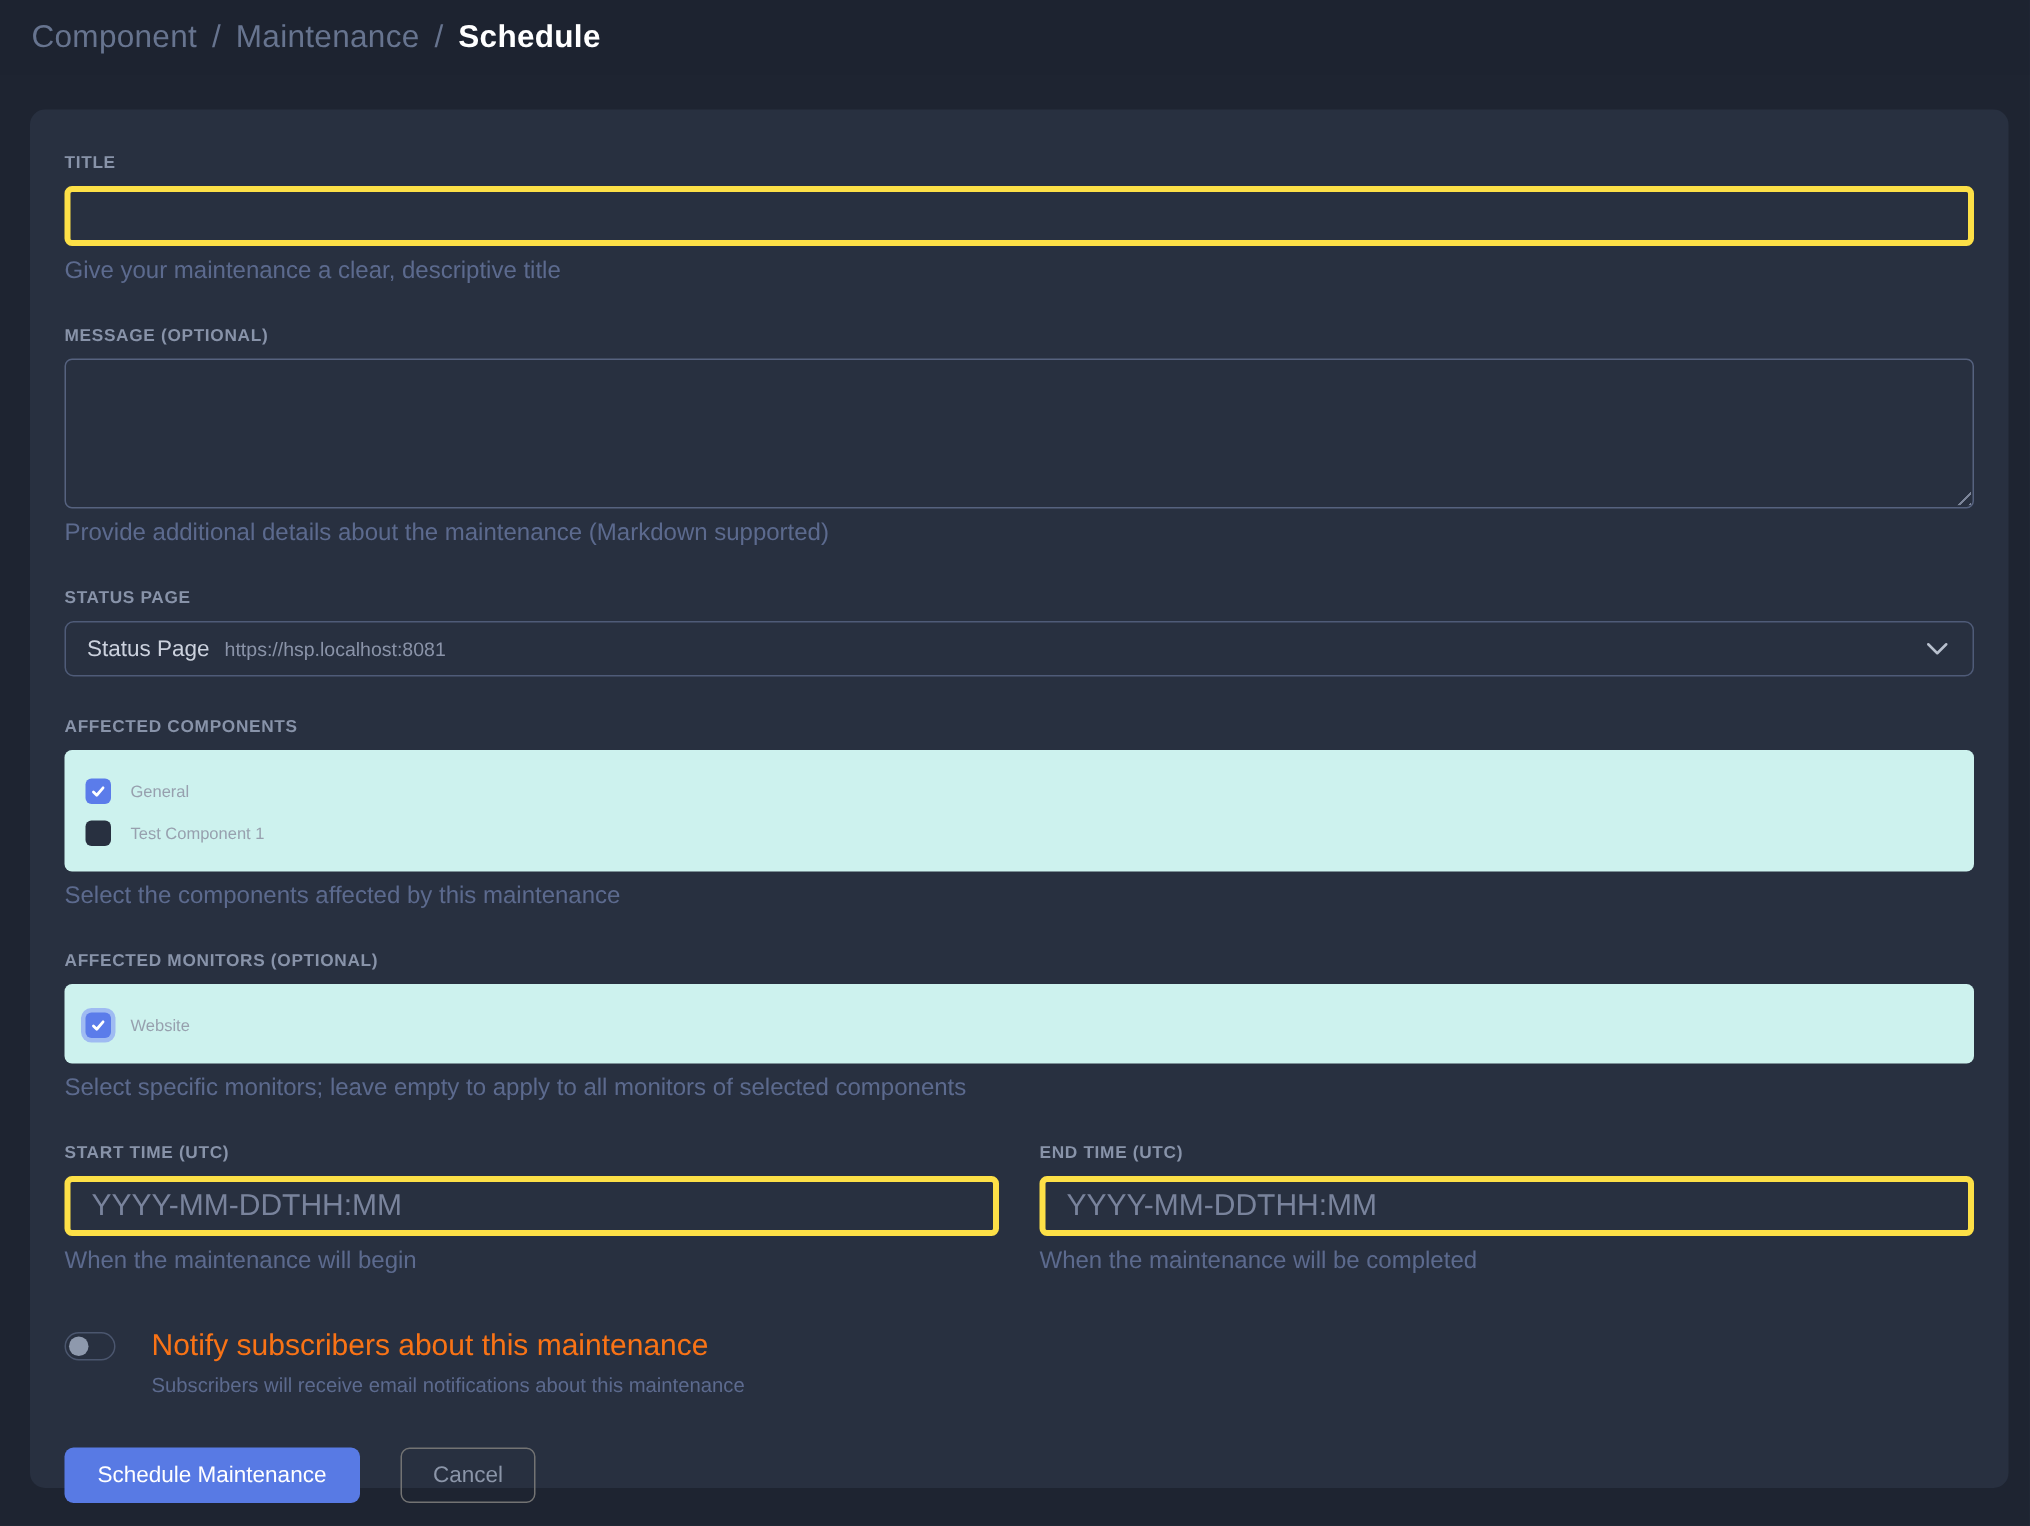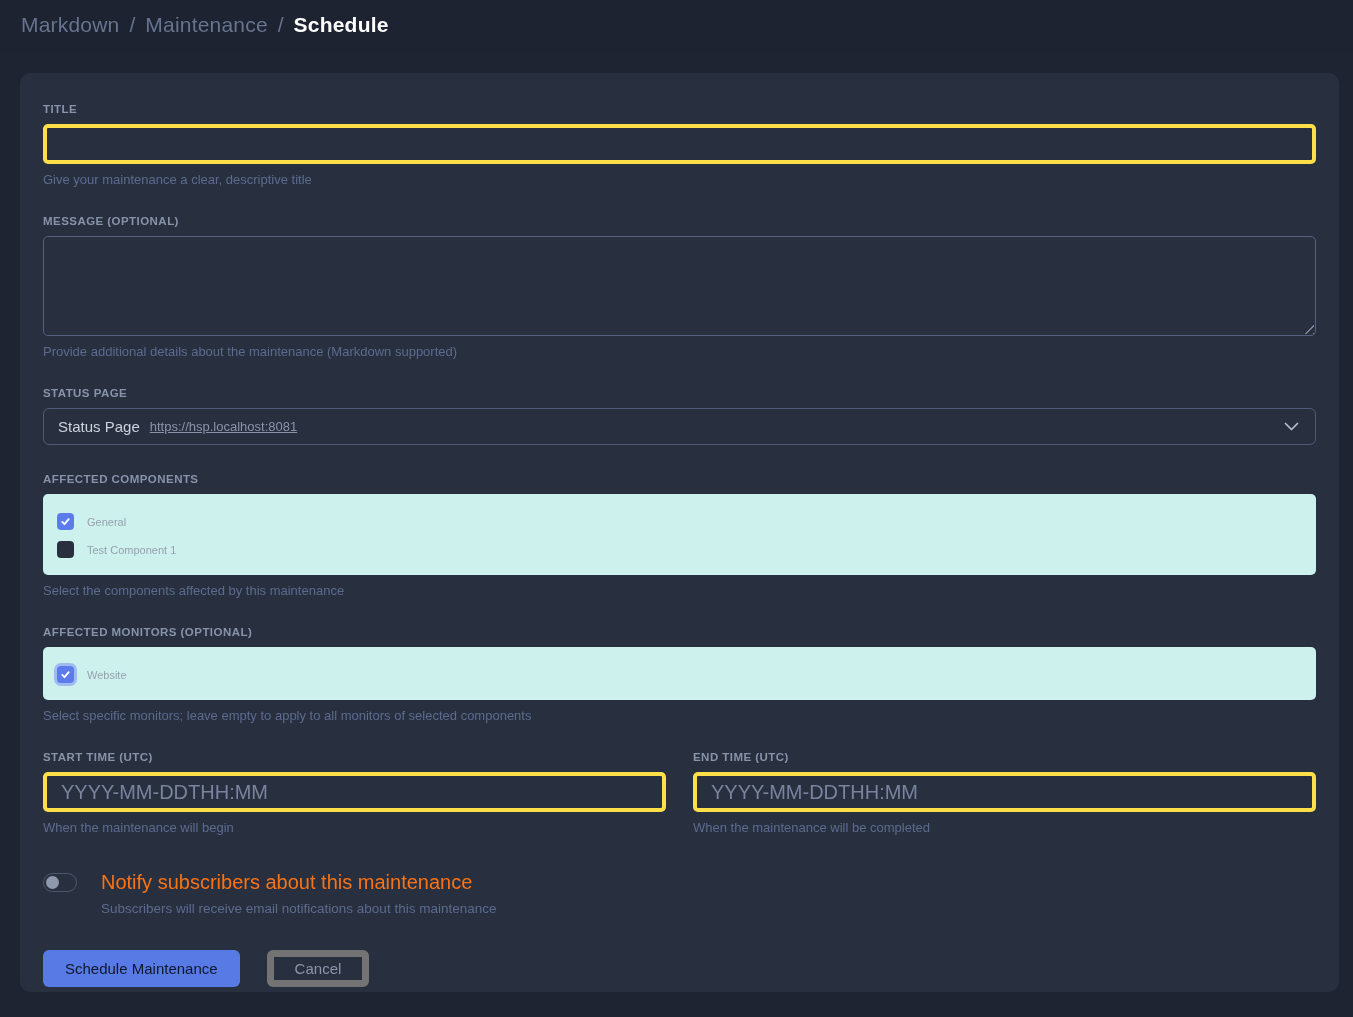--- a/index.html
+++ b/index.html
@@ -35,21 +35,21 @@
     display: block;
     font-size: 11.5px;
     font-weight: 600;
     letter-spacing: .45px;
     color: #8893a9;
     text-transform: uppercase;
     margin-bottom: 9px;
   }
   .helper {
     margin-top: 8px;
-    font-size: 13px;
+    font-size: 16px;
     color: #5c6a8e;
   }
   .section { margin-top: 28px; }
 
   .text-input {
     width: 100%;
     height: 37px;
     background: transparent;
     border: 4px solid #fde047;
     border-radius: 5px;
@@ -91,21 +91,21 @@
     width: 100%;
     height: 37px;
     border: 1px solid #4f5b78;
     border-radius: 6px;
     display: flex; align-items: center;
     padding: 0 16px 0 14px;
     cursor: pointer;
     background: transparent;
   }
   .select-name { font-size: 15px; color: #ccd2de; }
-  .select-url  { font-size: 13px; color: #8a93a8; margin-left: 10px; text-decoration: underline; }
+  .select-url  { font-size: 13px; color: #8a93a8; margin-left: 10px; }
   .select-chevron { margin-left: auto; display: flex; align-items: center; }
 
   
   .option-box {
     background: #cdf2ee;
     border-radius: 5px;
     padding: 15px 18px 13px 14px;
     display: flex; flex-direction: column; gap: 3px;
   }
   .option-row { display: flex; align-items: center; height: 25px; cursor: pointer; }
@@ -144,46 +144,46 @@
   }
   .notify-label { margin-left: 24px; font-size: 20px; color: #f97316; }
   .notify-helper { margin-left: 58px; margin-top: 7px; font-size: 13.5px; color: #5c6a8e; }
 
   
   .actions { margin-top: 34px; display: flex; align-items: center; }
   .btn-primary {
     height: 37px;
     padding: 0 22px;
     background: #587ae4;
-    color: #0f172a;
+    color: #ffffff;
     border: none;
     border-radius: 6px;
     font-size: 15px;
     cursor: pointer;
     font-family: "Liberation Sans", sans-serif;
   }
   .btn-secondary {
     height: 37px;
     margin-left: 27px;
     padding: 0 21px;
     background: transparent;
     color: #8b95a8;
-    border: 7px solid #737373;
+    border: 1px solid #737373;
     border-radius: 6px;
     font-size: 15px;
     cursor: pointer;
     font-family: "Liberation Sans", sans-serif;
   }
 </style>
 </head>
 <body>
 
 <div class="topbar">
   <div class="breadcrumb">
-    <span class="crumb-link">Markdown</span>
+    <span class="crumb-link">Component</span>
     <span class="crumb-sep">/</span>
     <span class="crumb-link">Maintenance</span>
     <span class="crumb-sep">/</span>
     <span class="crumb-current">Schedule</span>
   </div>
 </div>
 
 <div class="card">
 
   <div>

